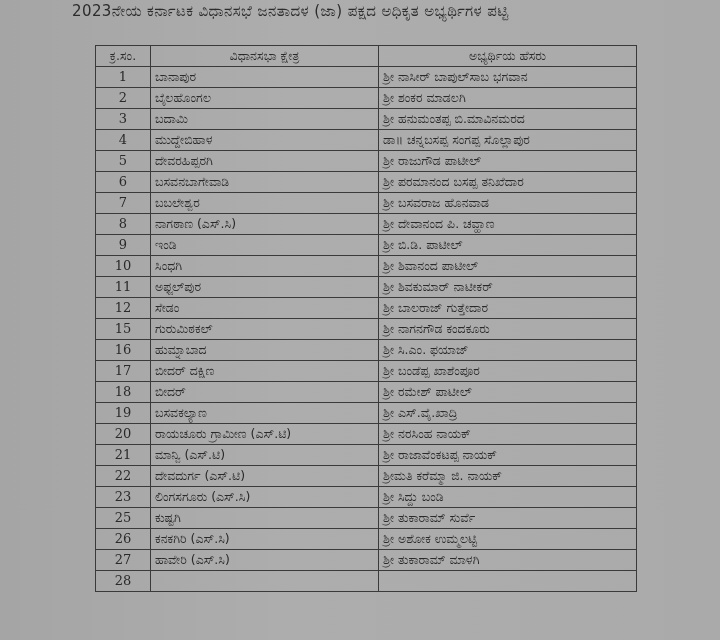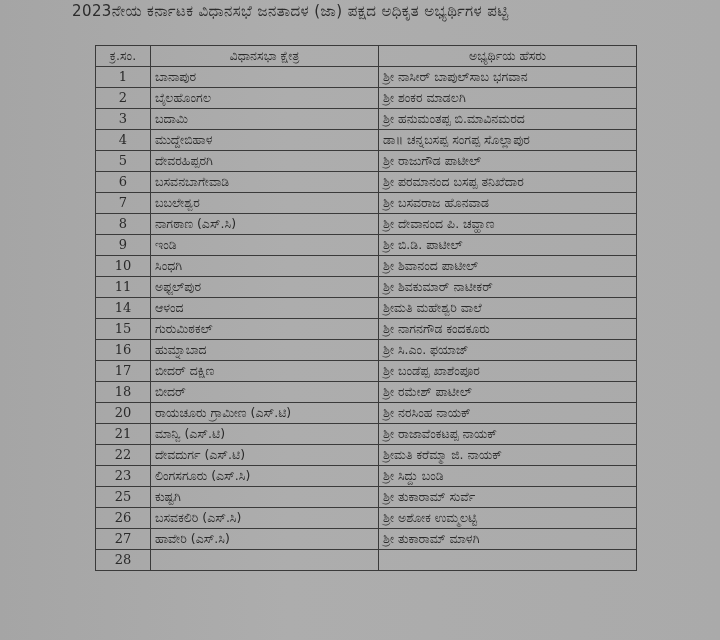--- a/index.html
+++ b/index.html
@@ -134,23 +134,23 @@
           <td class="num">10</td>
           <td class="con">ಸಿಂಧಗಿ</td>
           <td class="name">ಶ್ರೀ ಶಿವಾನಂದ ಪಾಟೀಲ್</td>
         </tr>
         <tr>
           <td class="num">11</td>
           <td class="con">ಅಫ್ಜಲ್‌ಪುರ</td>
           <td class="name">ಶ್ರೀ ಶಿವಕುಮಾರ್ ನಾಟೀಕರ್</td>
         </tr>
         <tr>
-          <td class="num">14</td>
-          <td class="con">ಆಳಂದ</td>
-          <td class="name">ಶ್ರೀಮತಿ ಮಹೇಶ್ವರಿ ವಾಲೆ</td>
+          <td class="num">12</td>
+          <td class="con">ಸೇಡಂ</td>
+          <td class="name">ಶ್ರೀ ಬಾಲರಾಜ್ ಗುತ್ತೇದಾರ</td>
         </tr>
         <tr>
           <td class="num">15</td>
           <td class="con">ಗುರುಮಿಠಕಲ್</td>
           <td class="name">ಶ್ರೀ ನಾಗನಗೌಡ ಕಂದಕೂರು</td>
         </tr>
         <tr>
           <td class="num">16</td>
           <td class="con">ಹುಮ್ನಾಬಾದ</td>
           <td class="name">ಶ್ರೀ ಸಿ.ಎಂ. ಫಯಾಜ್</td>
@@ -159,20 +159,25 @@
           <td class="num">17</td>
           <td class="con">ಬೀದರ್ ದಕ್ಷಿಣ</td>
           <td class="name">ಶ್ರೀ ಬಂಡೆಪ್ಪ ಖಾಶೆಂಪೂರ</td>
         </tr>
         <tr>
           <td class="num">18</td>
           <td class="con">ಬೀದರ್</td>
           <td class="name">ಶ್ರೀ ರಮೇಶ್ ಪಾಟೀಲ್</td>
         </tr>
         <tr>
+          <td class="num">19</td>
+          <td class="con">ಬಸವಕಲ್ಯಾಣ</td>
+          <td class="name">ಶ್ರೀ ಎಸ್.ವೈ.ಖಾದ್ರಿ</td>
+        </tr>
+        <tr>
           <td class="num">20</td>
           <td class="con">ರಾಯಚೂರು ಗ್ರಾಮೀಣ (ಎಸ್.ಟಿ)</td>
           <td class="name">ಶ್ರೀ ನರಸಿಂಹ ನಾಯಕ್</td>
         </tr>
         <tr>
           <td class="num">21</td>
           <td class="con">ಮಾನ್ವಿ (ಎಸ್.ಟಿ)</td>
           <td class="name">ಶ್ರೀ ರಾಜಾವೆಂಕಟಪ್ಪ ನಾಯಕ್</td>
         </tr>
         <tr>
@@ -185,21 +190,21 @@
           <td class="con">ಲಿಂಗಸಗೂರು (ಎಸ್.ಸಿ)</td>
           <td class="name">ಶ್ರೀ ಸಿದ್ದು ಬಂಡಿ</td>
         </tr>
         <tr>
           <td class="num">25</td>
           <td class="con">ಕುಷ್ಟಗಿ</td>
           <td class="name">ಶ್ರೀ ತುಕಾರಾಮ್ ಸುರ್ವೆ</td>
         </tr>
         <tr>
           <td class="num">26</td>
-          <td class="con">ಬಸವಕಲಿರಿ (ಎಸ್.ಸಿ)</td>
+          <td class="con">ಕನಕಗಿರಿ (ಎಸ್.ಸಿ)</td>
           <td class="name">ಶ್ರೀ ಅಶೋಕ ಉಮ್ಮಲಟ್ಟಿ</td>
         </tr>
         <tr>
           <td class="num">27</td>
           <td class="con">ಹಾವೇರಿ (ಎಸ್.ಸಿ)</td>
           <td class="name">ಶ್ರೀ ತುಕಾರಾಮ್ ಮಾಳಗಿ</td>
         </tr>
         <tr>
           <td class="num">28</td>
           <td class="con"></td>

